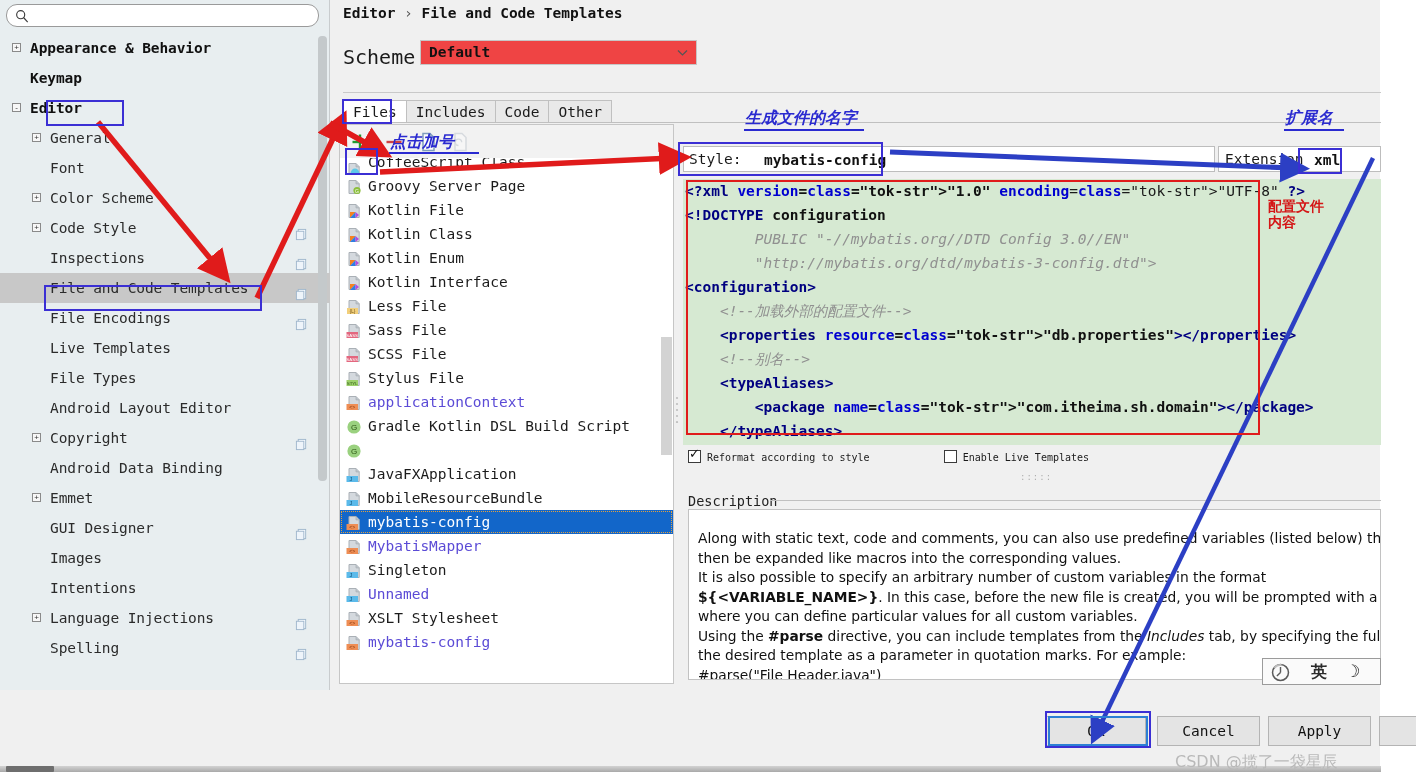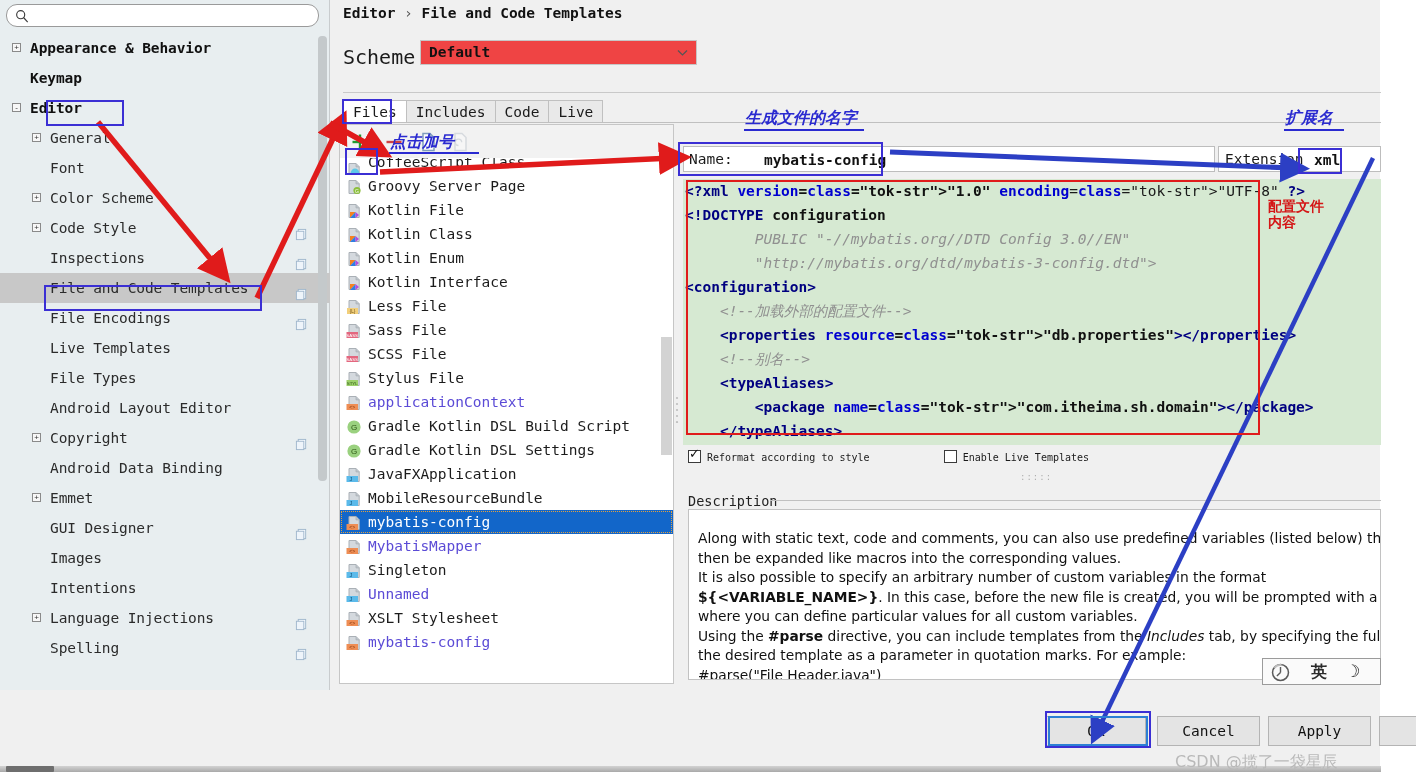--- a/index.html
+++ b/index.html
@@ -356,21 +356,21 @@
       <svg class="scheme-arrow" width="11" height="8" viewBox="0 0 11 8">
         <path d="M1 1.5 L5.5 6 L10 1.5" fill="none" stroke="#555" stroke-width="1.2"></path>
       </svg>
     </div>
     <div class="hr1"></div>
 
     <div class="tabs" id="tabs">
         <div class="tab active"><span>Files</span></div>
         <div class="tab"><span>Includes</span></div>
         <div class="tab"><span>Code</span></div>
-        <div class="tab"><span>Live</span></div>
+        <div class="tab"><span>Other</span></div>
       </div>
     <div class="tabs-underline"></div>
 
     <div class="listpanel">
       <div class="listtoolbar">
         <div class="tb-btn" style="left:8px">
           <svg viewBox="0 0 24 24" width="24" height="24">
             <line x1="12" y1="4.5" x2="12" y2="19.5" stroke="#1f9b2f" stroke-width="2.4"></line>
             <line x1="4.5" y1="12" x2="19.5" y2="12" stroke="#1f9b2f" stroke-width="2.4"></line>
           </svg>
@@ -501,21 +501,20 @@
                 <circle cx="8" cy="8" r="6.6" fill="#9ad17f"></circle>
                 <text x="8" y="11.2" font-size="8" text-anchor="middle" fill="#2c5412" font-family="sans-serif">G</text>
               </svg></span>
             <span class="fname">Gradle Kotlin DSL Build Script</span>
           </div>
           <div class="frow">
             <span class="fico"><svg viewBox="0 0 16 16" width="16" height="16">
                 <circle cx="8" cy="8" r="6.6" fill="#9ad17f"></circle>
                 <text x="8" y="11.2" font-size="8" text-anchor="middle" fill="#2c5412" font-family="sans-serif">G</text>
               </svg></span>
-            <span class="fname">Gradle Kotlin DSL Settings</span>
           </div>
           <div class="frow">
             <span class="fico"><svg viewBox="0 0 16 16" width="16" height="16">
                 <path d="M3 1.5 h7 l3.2 3.2 V14.5 H3 Z" fill="#d4d9de" stroke="#aab0b6" stroke-width="1"></path>
                 <path d="M10 1.5 v3.4 h3.2" fill="#bfc6cc" stroke="#aab0b6" stroke-width="0.8"></path>
                 <rect x="0.5" y="9" width="11.5" height="6" fill="#5bbaea"></rect>
                 <text x="3.5" y="14.2" font-size="5.4" fill="#0b4c72" font-family="sans-serif">J</text>
               </svg></span>
             <span class="fname">JavaFXApplication</span>
           </div>
@@ -591,21 +590,21 @@
         <circle cx="3" cy="3" r="1.1"></circle>
           <circle cx="3" cy="9" r="1.1"></circle>
         <circle cx="3" cy="15" r="1.1"></circle>
           <circle cx="3" cy="21" r="1.1"></circle>
         <circle cx="3" cy="27" r="1.1"></circle>
       </g>
     </svg>
 
     <div class="namerow">
       <div class="nm-box">
-        <span class="nm-lbl">Name:</span>
+        <span class="nm-lbl">Style:</span>
         <input class="nm-inp" value="mybatis-config" style="">
       </div>
       <div class="ext-box">
         <span class="ext-lbl">Extension</span>
         <input class="ext-inp" value="xml" style="">
       </div>
     </div>
 
     <div class="codearea" id="codearea">
         <div class="cline"><span class="tok-plain"><span class="tok-tag">&lt;?xml</span> <span class="tok-attr">version</span>=<span <span="" class="tok-attr">class</span>="tok-str"&gt;"1.0"</span> <span class="tok-attr">encoding</span>=<span <span="" class="tok-attr">class</span>="tok-str"&gt;"UTF-8" <span class="tok-tag">?&gt;</span></div>

